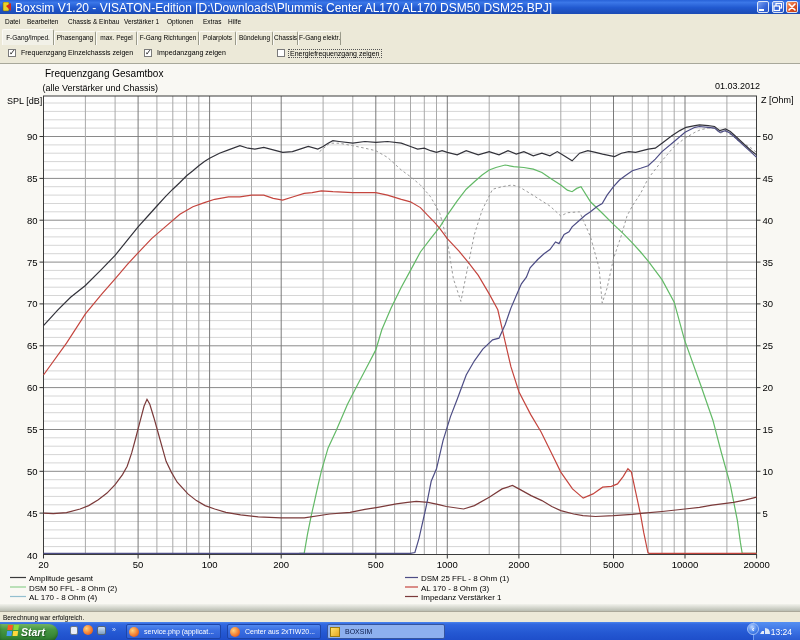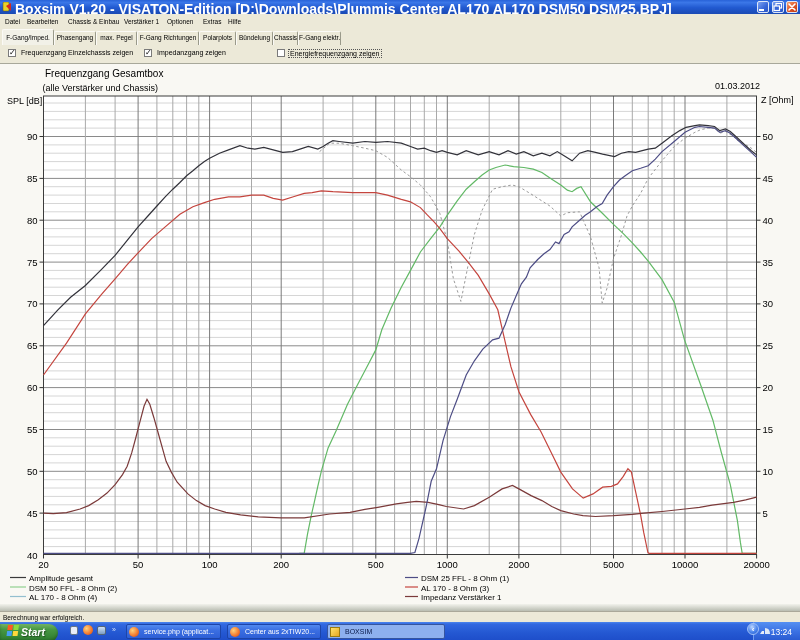--- a/index.html
+++ b/index.html
@@ -1,19 +1,19 @@
 <!DOCTYPE html>
 <html><head><meta charset="utf-8">
 <style>
 * { margin:0; padding:0; box-sizing:border-box; }
 html,body { width:800px; height:640px; overflow:hidden; font-family:"Liberation Sans",sans-serif; }
 #app { position:relative; width:800px; height:640px; background:#ece9d8; }
 #titlebar { position:absolute; left:0; top:0; width:800px; height:14px;
   background:linear-gradient(180deg,#2862d8 0%,#3b77e8 18%,#2159d0 55%,#1a4ab4 100%); }
-#titlebar .ttext { position:absolute; left:15px; top:1px; color:#fff; font-size:14px; font-weight:bold;
+#titlebar .ttext { position:absolute; left:15px; top:1px; color:#fff; font-size:12px; font-weight:normal;
   letter-spacing:0px; white-space:nowrap; }
 #wicon { position:absolute; left:2px; top:2px; width:10px; height:10px; }
 .wbtn { position:absolute; top:1px; width:12px; height:12px; border:1px solid #dce6f8; border-radius:2px;
   color:#fff; font-size:9px; line-height:10px; text-align:center; }
 .wb1 { right:31px; background:linear-gradient(135deg,#7da2f0,#3766d8 60%,#2a55c4); }
 .wb2 { right:16.5px; background:linear-gradient(135deg,#7da2f0,#3766d8 60%,#2a55c4); }
 .wb3 { right:2px; background:linear-gradient(135deg,#f0a070,#dd5426 55%,#c03a10); }
 #menubar { position:absolute; left:0; top:14px; width:800px; height:15px; background:#ece9d8; }
 .mi { position:absolute; top:4px; font-size:6.5px; color:#000; white-space:nowrap; }
 #tabrow { position:absolute; left:0; top:29px; width:800px; height:16px; background:#ece9d8; }

